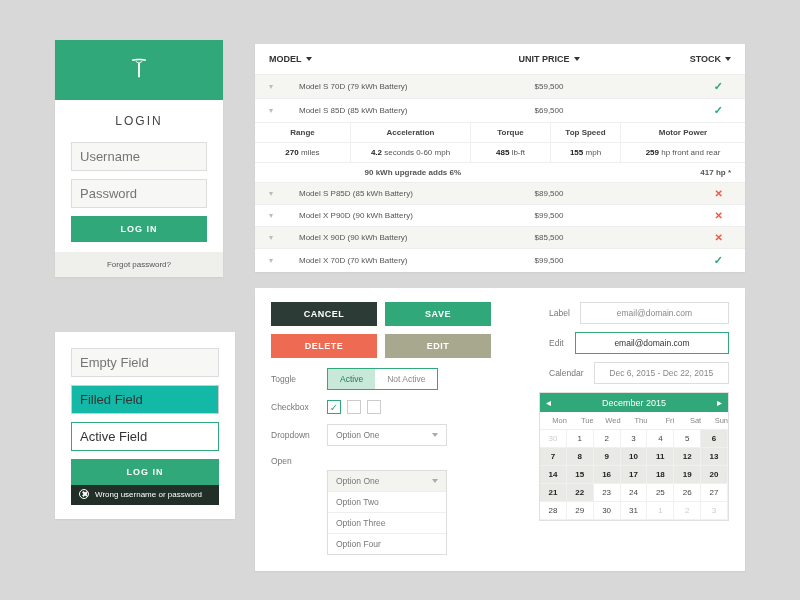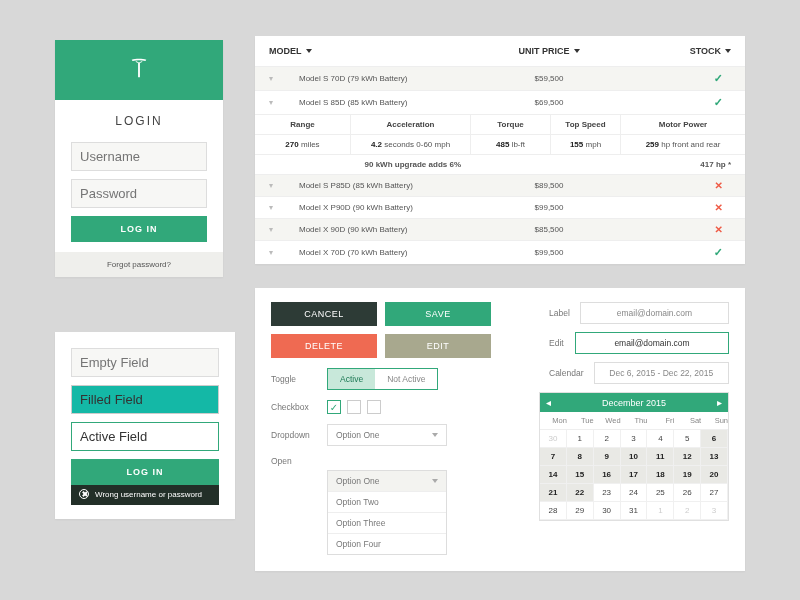--- a/index.html
+++ b/index.html
@@ -20,21 +20,21 @@
   .states-card { position: absolute; left:55px; top:332px; width:180px; background:#fff; box-shadow:0 1px 2px rgba(0,0,0,0.05); padding:16px 16px 14px; }
   .states-card .text-input.filled { background:#14b8a6; color:#333; border:1px solid #ccc; }
   .states-card .text-input.active { background:#fff; color:#333; border:1px solid #31a87a; }
   .err-bar { background:#222f28; color:#fff; font-size:8px; padding:6px 8px; display:flex; align-items:center; gap:6px; margin-top:-2px; }
   .err-bar .ico { width:10px; height:10px; border:1.5px solid #fff; border-radius:50%; position:relative; }
   .err-bar .ico::before, .err-bar .ico::after { content:""; position:absolute; left:4px; top:1px; width:1.5px; height:6px; background:#fff; }
   .err-bar .ico::before { transform:rotate(45deg); }
   .err-bar .ico::after { transform:rotate(-45deg); }
 
   
-  .table-card { position:absolute; left:255px; top:36px; width:490px; background:#fff; box-shadow:0 1px 2px rgba(0,0,0,0.05); }
+  .table-card { position:absolute; left:255px; top:44px; width:490px; background:#fff; box-shadow:0 1px 2px rgba(0,0,0,0.05); }
   .thead { display:flex; padding:10px 14px; font-size:9px; font-weight:700; color:#333; }
   .thead .col { display:flex; align-items:center; gap:4px; }
   .col-model { flex:0 0 180px; }
   .col-price { flex:0 0 200px; justify-content:center; }
   .col-stock { flex:1; justify-content:flex-end; }
   .arrow-dn { width:0;height:0;border-left:3px solid transparent;border-right:3px solid transparent;border-top:4px solid #333; }
   .trow { display:flex; align-items:center; padding:5px 14px; border-top:1px solid #eee; font-size:8px; color:#555; }
   .trow.alt { background:#f5f5f2; }
   .trow .expand { width:14px; color:#bbb; }
   .trow .model { flex:0 0 166px;padding-left:16px; }
@@ -52,21 +52,21 @@
   .upgrade-row { display:flex; border-top:1px solid #eee; font-size:8px; color:#555; }
   .upgrade-row .a{flex:0 0 216px; text-align:right; padding:5px 10px 5px 6px;} .upgrade-row .b{flex:1; text-align:right; padding:5px 14px 5px 6px;}
 
   
   .form-card { position:absolute; left:255px; top:288px; width:490px; background:#fff; box-shadow:0 1px 2px rgba(0,0,0,0.05); padding:14px 16px 16px; }
   .form-grid { display:flex; gap:24px; }
   .form-left { flex:0 0 220px; }
   .form-right { flex:1; }
 
   .btn-row { display:flex; gap:8px; margin-bottom:8px; }
-  .btn { flex:1; text-align:center; padding:7px 0; font-size:9px; font-weight:400; letter-spacing:0.5px; cursor:pointer; border:none; color:#fff; }
+  .btn { flex:1; text-align:center; padding:7px 0; font-size:9px; font-weight:700; letter-spacing:0.5px; cursor:pointer; border:none; color:#fff; }
   .btn.cancel { background:#2d3b36; }
   .btn.save   { background:#31a87a; }
   .btn.delete { background:#ef6a52; }
   .btn.edit   { background:#a8a88e; }
 
   .ctl-row { display:flex; align-items:center; margin-top:10px; font-size:8.5px; color:#777; }
   .ctl-row .lbl { flex:0 0 56px; }
   .toggle { display:flex; border:1px solid #31a87a; }
   .toggle span { padding:5px 12px; font-size:8.5px; }
   .toggle .on { background:#c8e8da; color:#1f7a56; }

